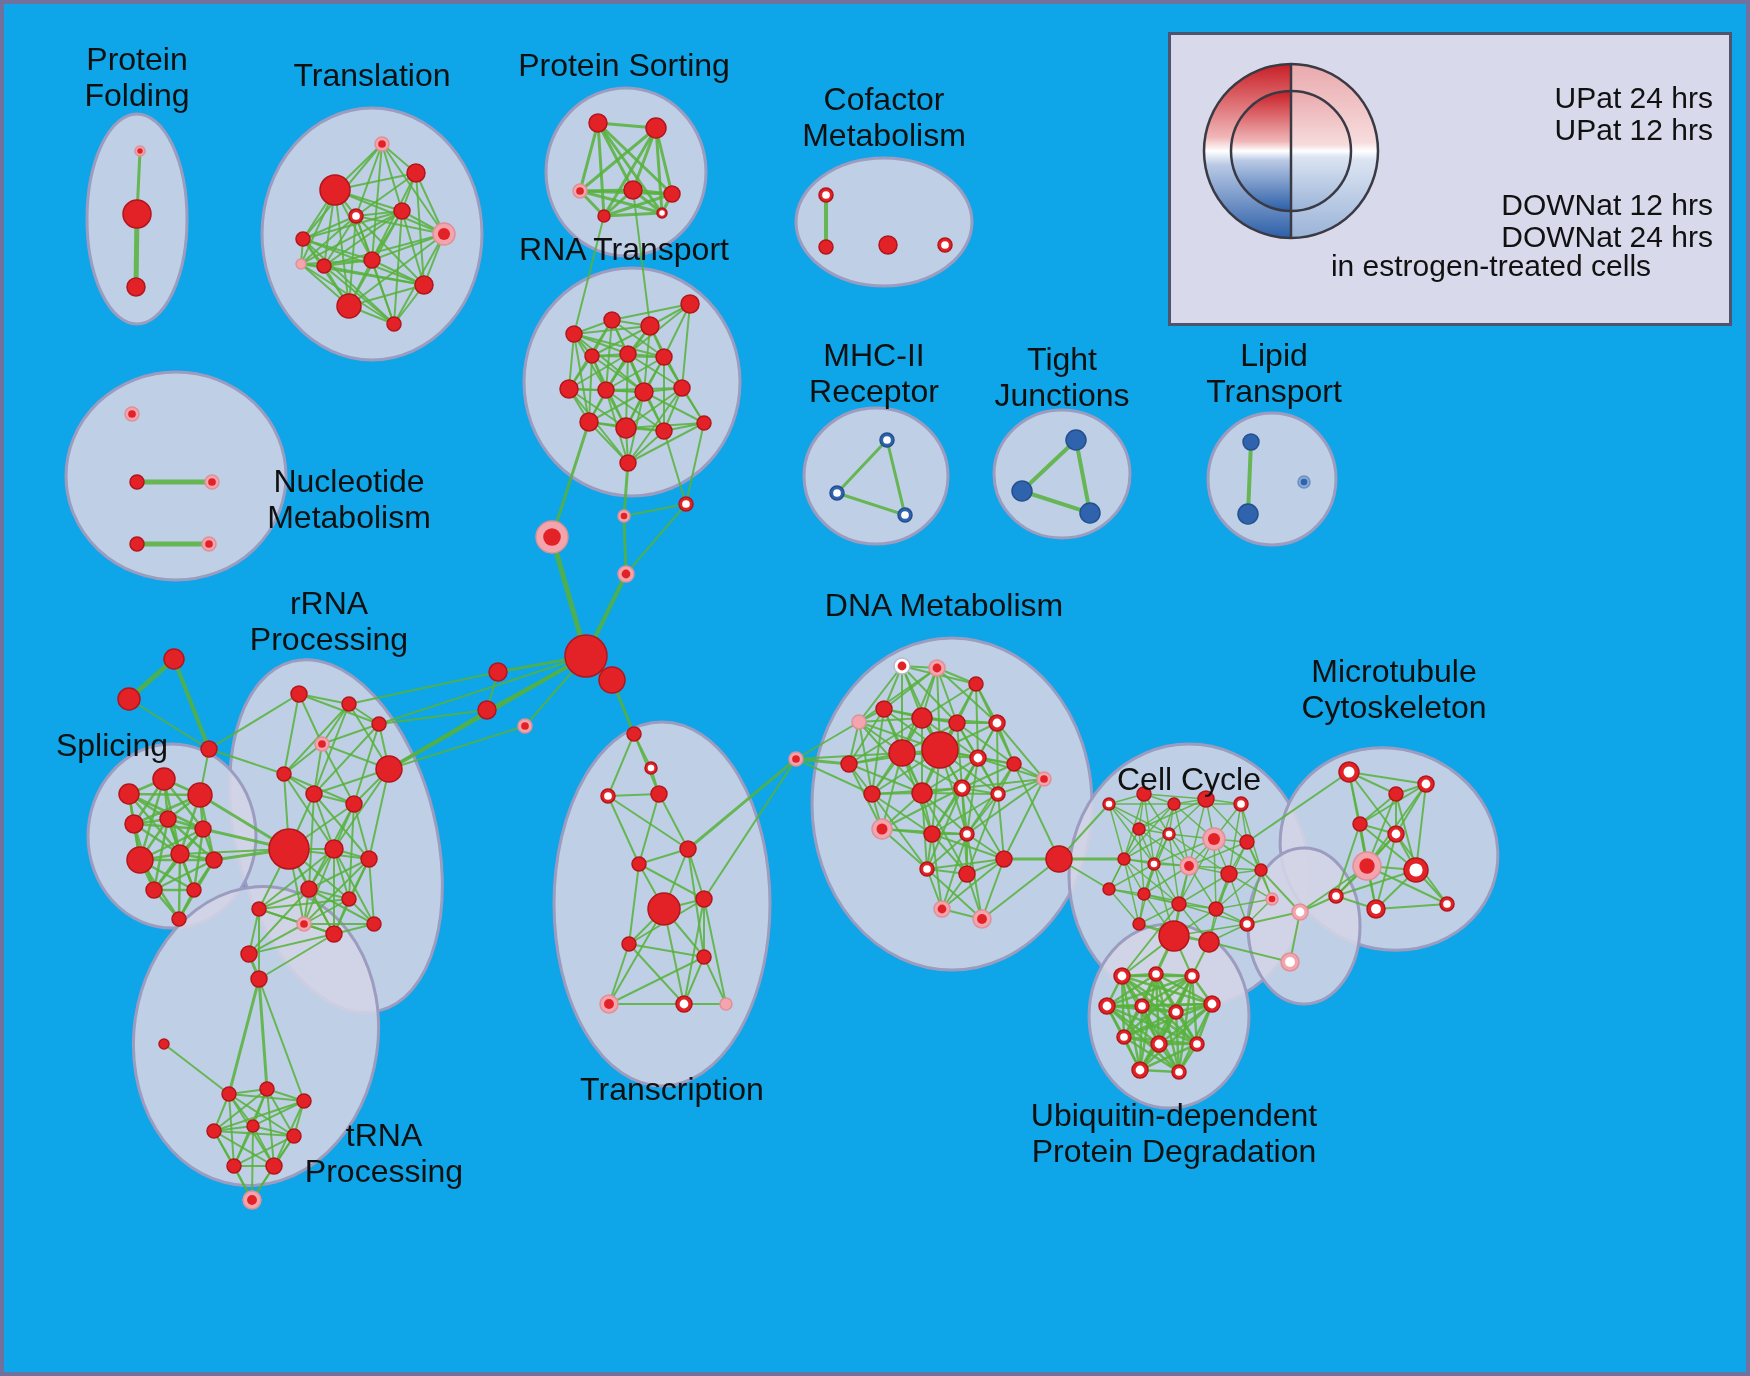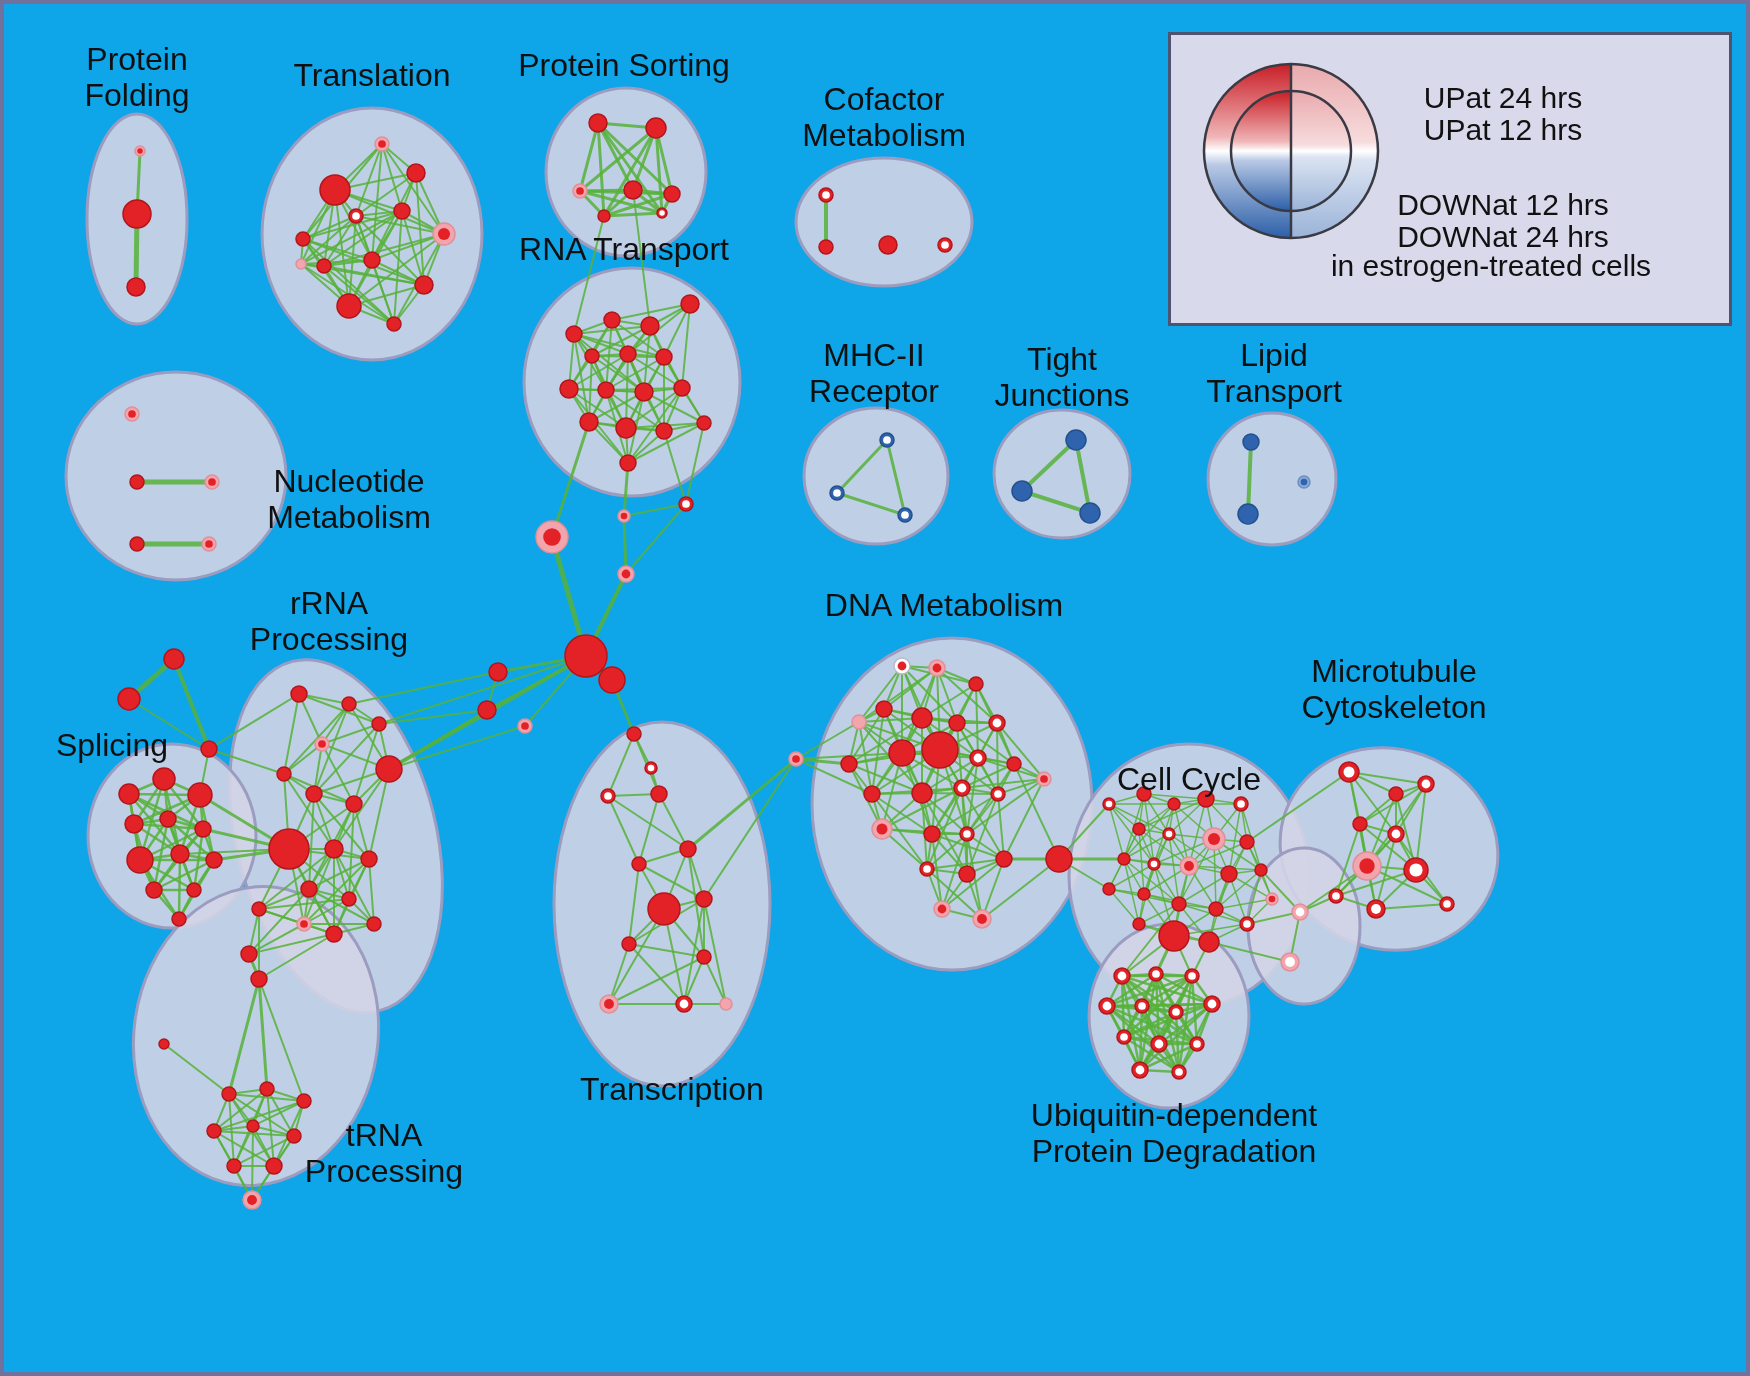--- a/index.html
+++ b/index.html
@@ -5,21 +5,21 @@
   html,body{margin:0;padding:0;background:#8f90ad;}
   .frame{position:relative;width:1750px;height:1376px;background:#0ea5e9;
     border:4px solid #70719c;box-sizing:border-box;overflow:hidden;
     font-family:"Liberation Sans",sans-serif;}
   #network{position:absolute;left:0;top:0;}
   #network text{font-family:"Liberation Sans",sans-serif;font-size:32px;fill:#101010;}
   .legend{position:absolute;left:1164px;top:28px;width:564px;height:294px;
     background:#d8d9ea;border:3px solid #4e5370;box-sizing:border-box;
     font-size:30px;color:#111;}
   .legend-glyph{position:absolute;left:2px;top:12px;}
-  .legend-row{position:absolute;left:122px;right:16px;display:flex;justify-content:center;}
+  .legend-row{position:absolute;left:122px;right:16px;display:flex;justify-content:flex-end;}
   .legend-caption{position:absolute;left:0;width:100%;text-align:center;padding-left:41px;}
 </style>
 </head>
 <body>
 
 <div class="frame">
 
   <svg id="network" width="1750" height="1376" viewBox="0 0 1750 1376">
       <g>
         <ellipse cx="133" cy="215" rx="50" ry="105" transform="rotate(0 133 215)" fill="#d3d4e5" fill-opacity="0.9" stroke="#9b9cc0" stroke-width="3"></ellipse>

